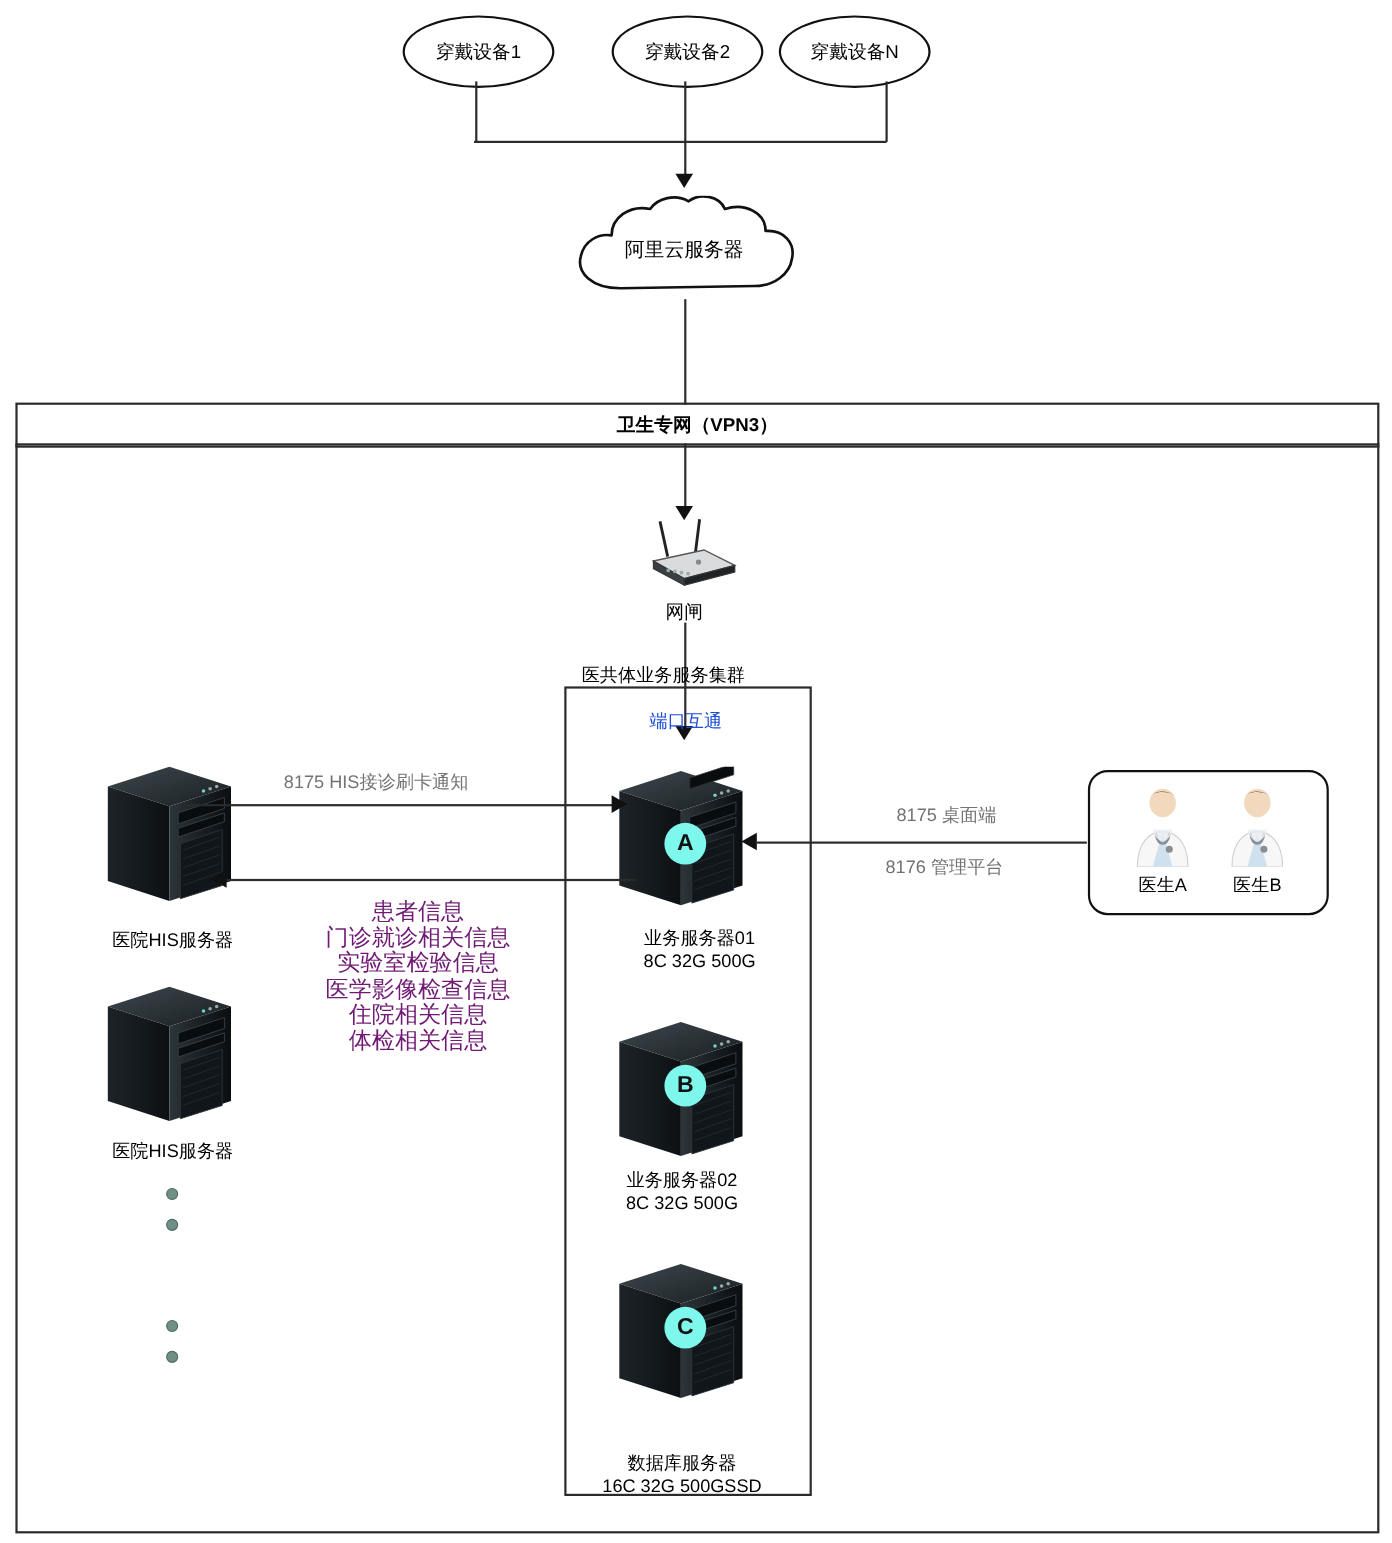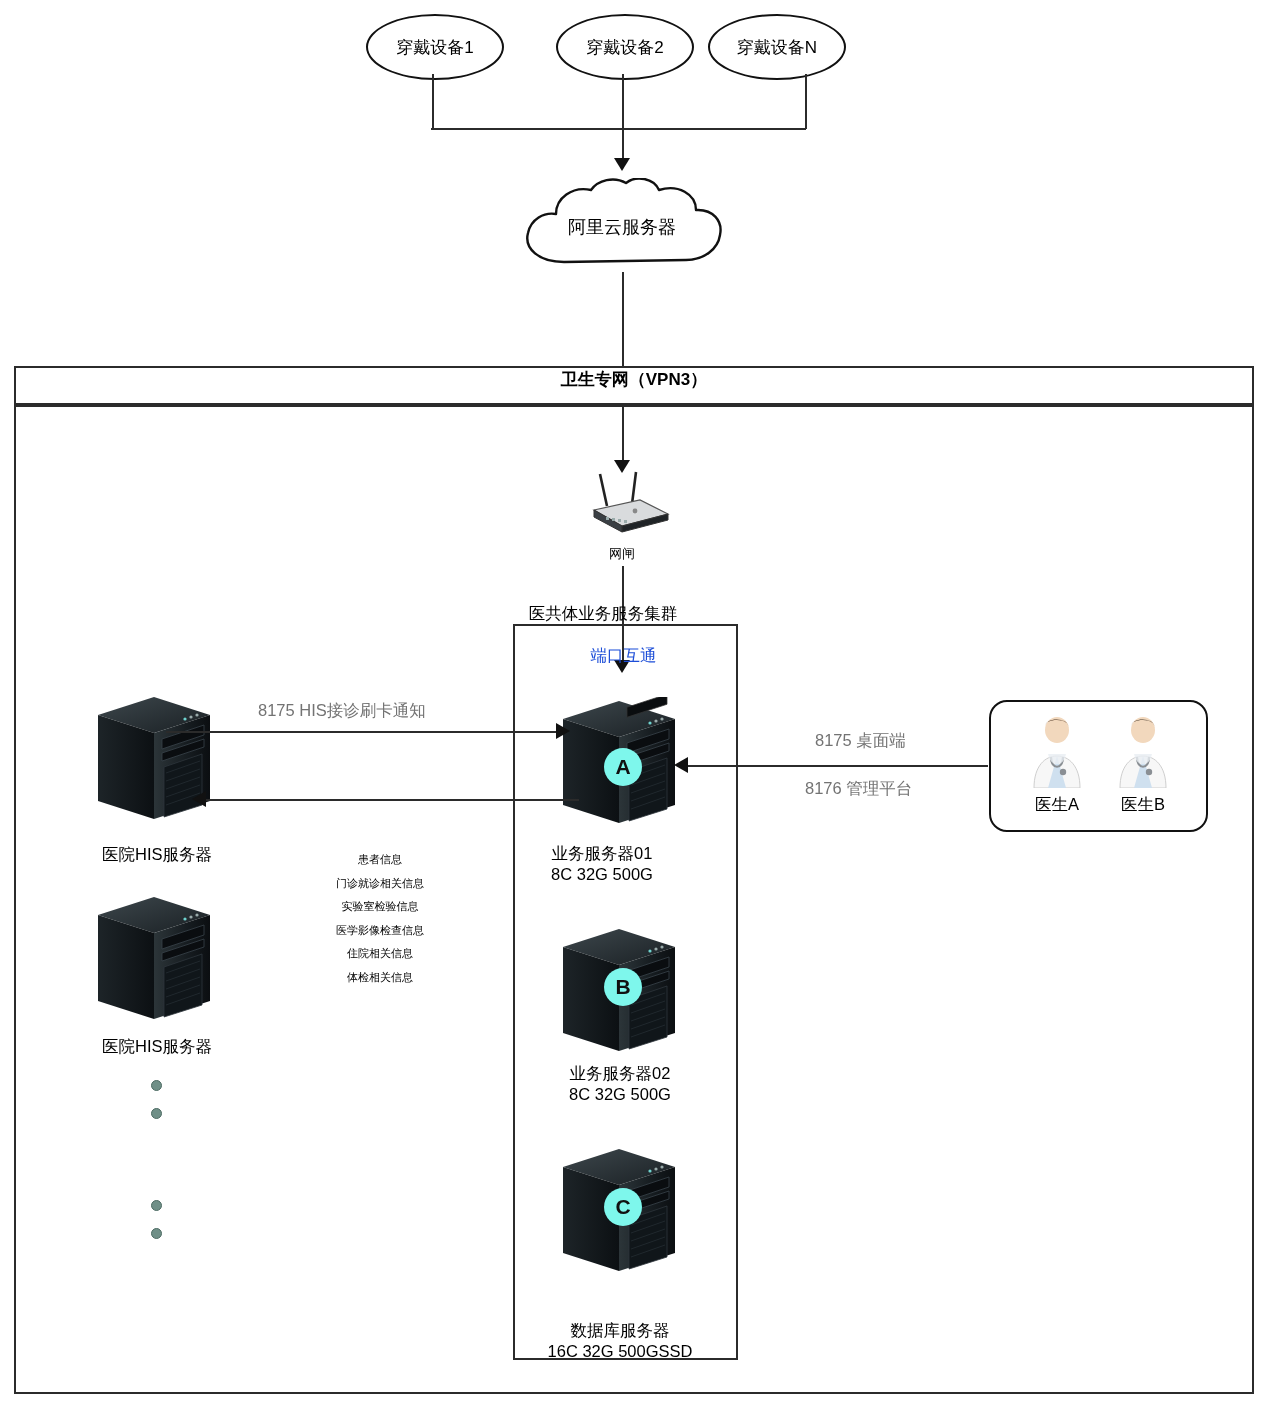--- a/index.html
+++ b/index.html
@@ -12,21 +12,21 @@
   
   .ellipse{position:absolute;border:2.5px solid #111;border-radius:50%;
            display:flex;align-items:center;justify-content:center;
            font-size:17px;background:#fff;}
   
   .cloud{position:absolute;}
   .cloud-label{position:absolute;font-size:18px;white-space:nowrap;}
   
   .vpn-frame{position:absolute;border:2.5px solid #2b2b2b;background:transparent;}
   .vpn-header{position:absolute;border:2.5px solid #2b2b2b;border-bottom-width:2.5px;
-              display:flex;justify-content:center;
+              display:flex;align-items:center;justify-content:center;
               font-size:17px;font-weight:bold;background:transparent;}
   .cluster-frame{position:absolute;border:2.2px solid #2b2b2b;background:transparent;}
   .doctor-box{position:absolute;border:2.2px solid #111;border-radius:18px;background:#fff;}
   
   .hline{position:absolute;height:0;border-top:2.2px solid #2b2b2b;}
   .vline{position:absolute;width:0;border-left:2.2px solid #2b2b2b;}
   .arrow-down{position:absolute;width:0;height:0;
       border-left:8px solid transparent;border-right:8px solid transparent;
       border-top:13px solid #111;}
   .arrow-right{position:absolute;width:0;height:0;
@@ -36,22 +36,22 @@
       border-top:8px solid transparent;border-bottom:8px solid transparent;
       border-right:14px solid #111;}
   
   .tower{position:absolute;}
   .badge{position:absolute;border-radius:50%;background:#7ef7ec;
          display:flex;align-items:center;justify-content:center;
          font-size:21px;font-weight:bold;color:#111;}
   .srv-label{position:absolute;text-align:center;font-size:16.5px;
              line-height:21px;white-space:nowrap;}
   .lbl-blue{position:absolute;font-size:16.5px;white-space:nowrap;color:#737373;}
-  .info-list{position:absolute;text-align:center;font-size:11px;
-             line-height:23.5px;color:#000000;white-space:nowrap;margin-top:31px;}
+  .info-list{position:absolute;text-align:center;font-size:21px;
+             line-height:23.5px;color:#701a75;white-space:nowrap;}
   .dot{position:absolute;width:9px;height:9px;border-radius:50%;
        background:#6f8f87;border:1px solid #4d6b63;}
   .router{position:absolute;}
 </style>
 </head>
 <body>
 
 <div class="ellipse" style="left:366px;top:14px;width:134px;height:62px;">
   <span>穿戴设备1</span>
 </div>
@@ -95,21 +95,21 @@
     <polygon points="14,40 60,30 88,44 42,56" fill="#d9dbdd" stroke="#555" stroke-width="1.2"></polygon>
     <polygon points="14,40 42,56 42,62 14,47" fill="#3a3f44" stroke="#333" stroke-width="1"></polygon>
     <polygon points="42,56 88,44 88,50 42,62" fill="#1f2326" stroke="#333" stroke-width="1"></polygon>
     <circle cx="55" cy="41" r="2.4" fill="#888"></circle>
     <rect x="26" y="47" width="3" height="3" fill="#9aa"></rect>
     <rect x="32" y="48" width="3" height="3" fill="#9aa"></rect>
     <rect x="38" y="49" width="3" height="3" fill="#9aa"></rect>
     <rect x="44" y="50" width="3" height="3" fill="#9aa"></rect>
   </svg>
 </div>
-<div class="ctext" style="left:562px;top:545px;width:120px;font-size:13px;">网闸</div>
+<div class="ctext" style="left:562px;top:545px;width:120px;font-size:17px;">网闸</div>
 
 <div class="vline" style="left:622px;top:566px;height:95px;"></div>
 <div class="arrow-down" style="left:614px;top:660px;"></div>
 
 <div class="ctext" style="left:463px;top:603px;width:280px;font-size:16.5px;">医共体业务服务集群</div>
 <div class="cluster-frame" style="left:513px;top:624px;width:221px;height:732px;"></div>
 <div class="ctext blue" style="left:513px;top:645px;width:221px;font-size:16.5px;">端口互通</div>
 
 <div class="tower" style="left:557px;top:697px;width:125px;height:130px;">
   <svg width="125" height="130" viewBox="0 0 125 130">
@@ -143,21 +143,21 @@
       <line x1="74" y1="112" x2="108" y2="100" stroke="#39434a" stroke-width="0.8"></line>
     </g>
     <circle cx="93" cy="26" r="1.6" fill="#6fd3cf"></circle>
     <circle cx="99" cy="24" r="1.6" fill="#9aa"></circle>
     <circle cx="105" cy="22" r="1.6" fill="#9aa"></circle>
   </svg>
 </div>
 <div class="badge" style="left:604px;top:748px;width:38px;height:38px;">
   <span>A</span>
 </div>
-<div class="srv-label" style="left:517px;top:843px;width:170px;">
+<div class="srv-label" style="left:551px;top:843px;width:170px;">
   <div>业务服务器01</div>
   <div>8C 32G 500G</div>
 </div>
 
 <div class="tower" style="left:557px;top:925px;width:125px;height:130px;">
   <svg width="125" height="130" viewBox="0 0 125 130">
     <polygon points="6,22 62,4 118,22 62,40" fill="url(#topA)"></polygon>
     <polygon points="6,22 62,40 62,126 6,108" fill="url(#sideA)"></polygon>
     <polygon points="62,40 118,22 118,108 62,126" fill="url(#frontA)"></polygon>
     <polygon points="70,46 112,32 112,42 70,56" fill="#0a0d10" stroke="#39424a" stroke-width="0.8"></polygon>

